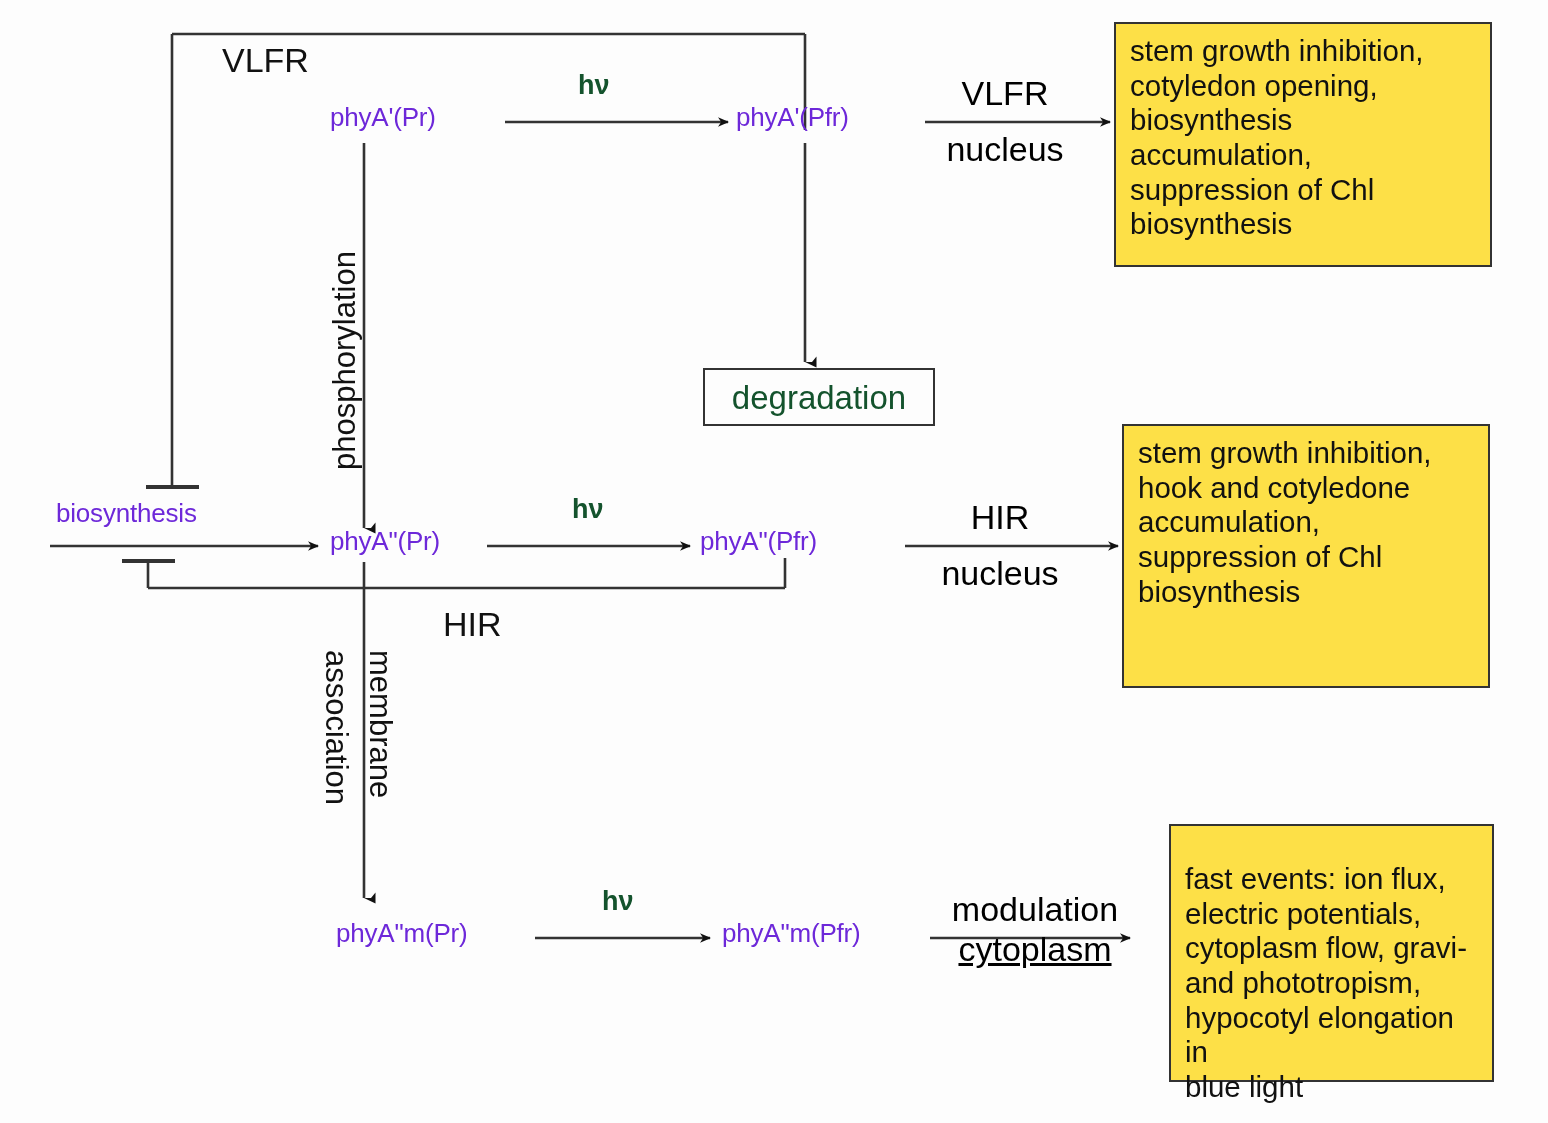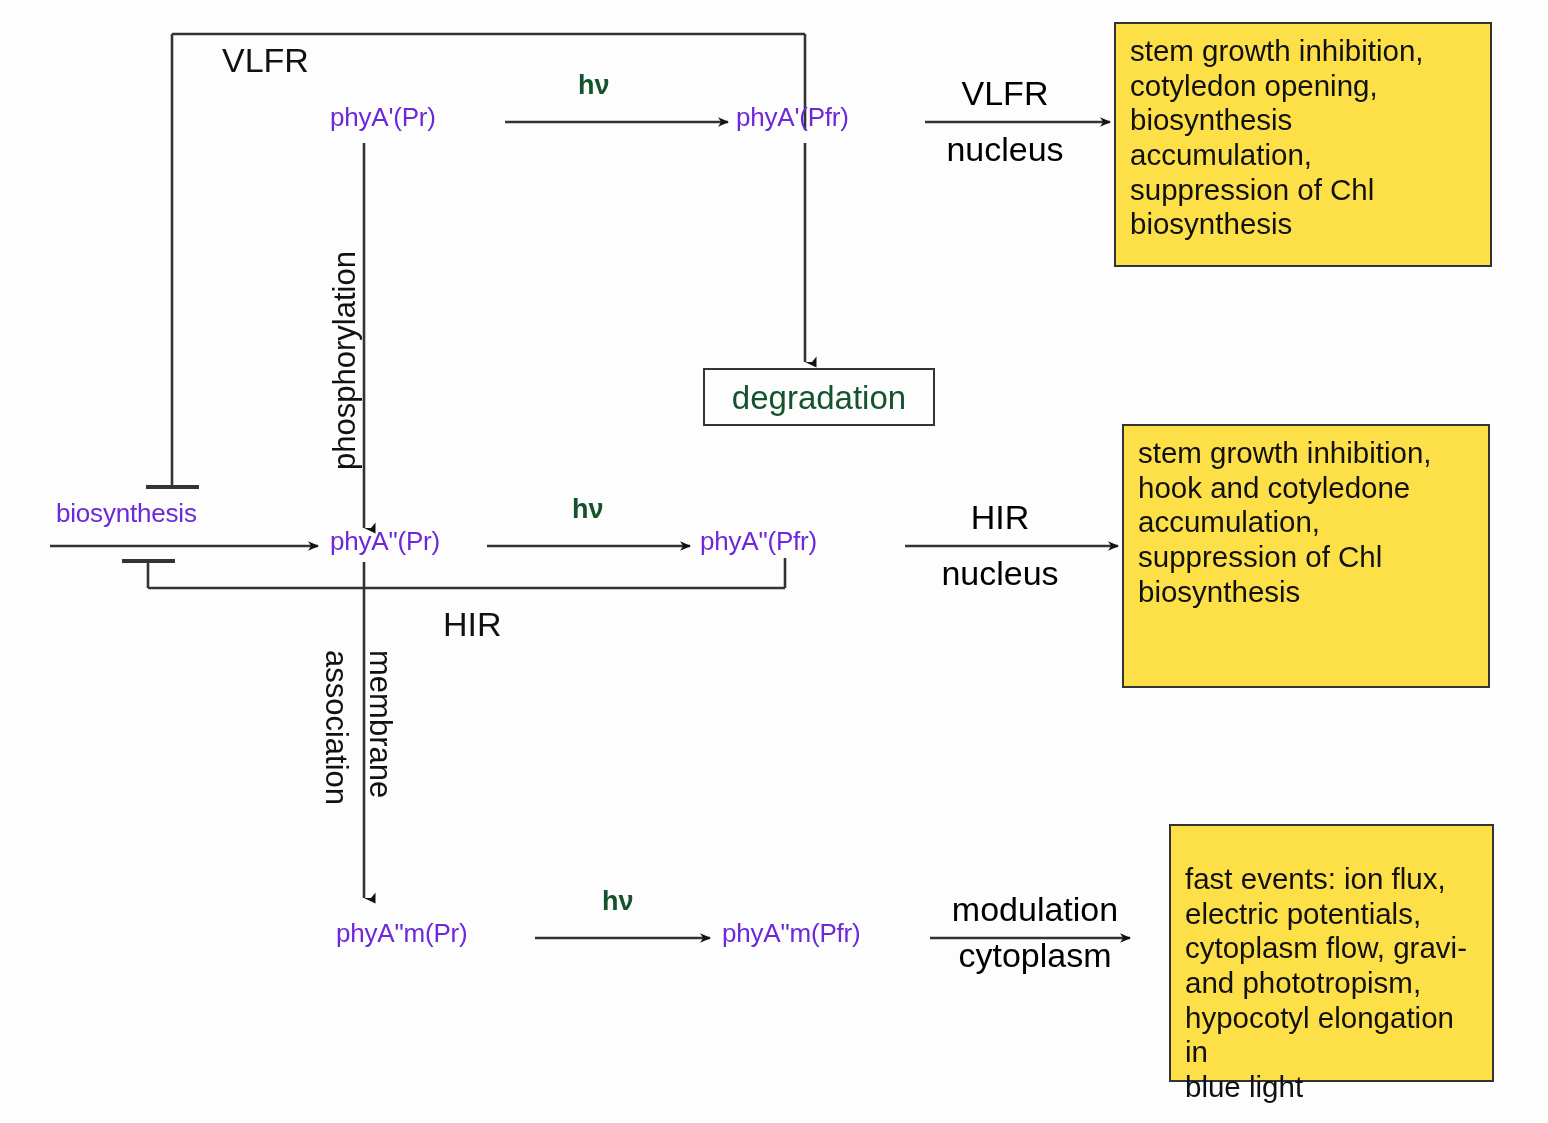--- a/index.html
+++ b/index.html
@@ -190,21 +190,21 @@
     <span class="bot" style="margin-top:22px;">nucleus</span>
   </div>
 
   <div class="fracwrap" style="left:930px; top:500px; width:140px;">
     <span class="top">HIR</span>
     <span class="bot" style="margin-top:22px;">nucleus</span>
   </div>
 
   <div class="fracwrap" style="left:930px; top:892px; width:210px;">
     <span class="top">modulation</span>
-    <span class="bot" style="margin-top:12px;">cytoplasm</span>
+    <span class="bot" style="margin-top:6px;text-decoration:underline;">cytoplasm</span>
   </div>
 
   <div class="outbox" style="left:1114px; top:22px; width:378px; height:245px;">
     <div>stem growth inhibition,</div>
     <div>cotyledon opening,</div>
     <div>biosynthesis</div>
     <div>accumulation,</div>
     <div>suppression of Chl</div>
     <div>biosynthesis</div>
   </div>

